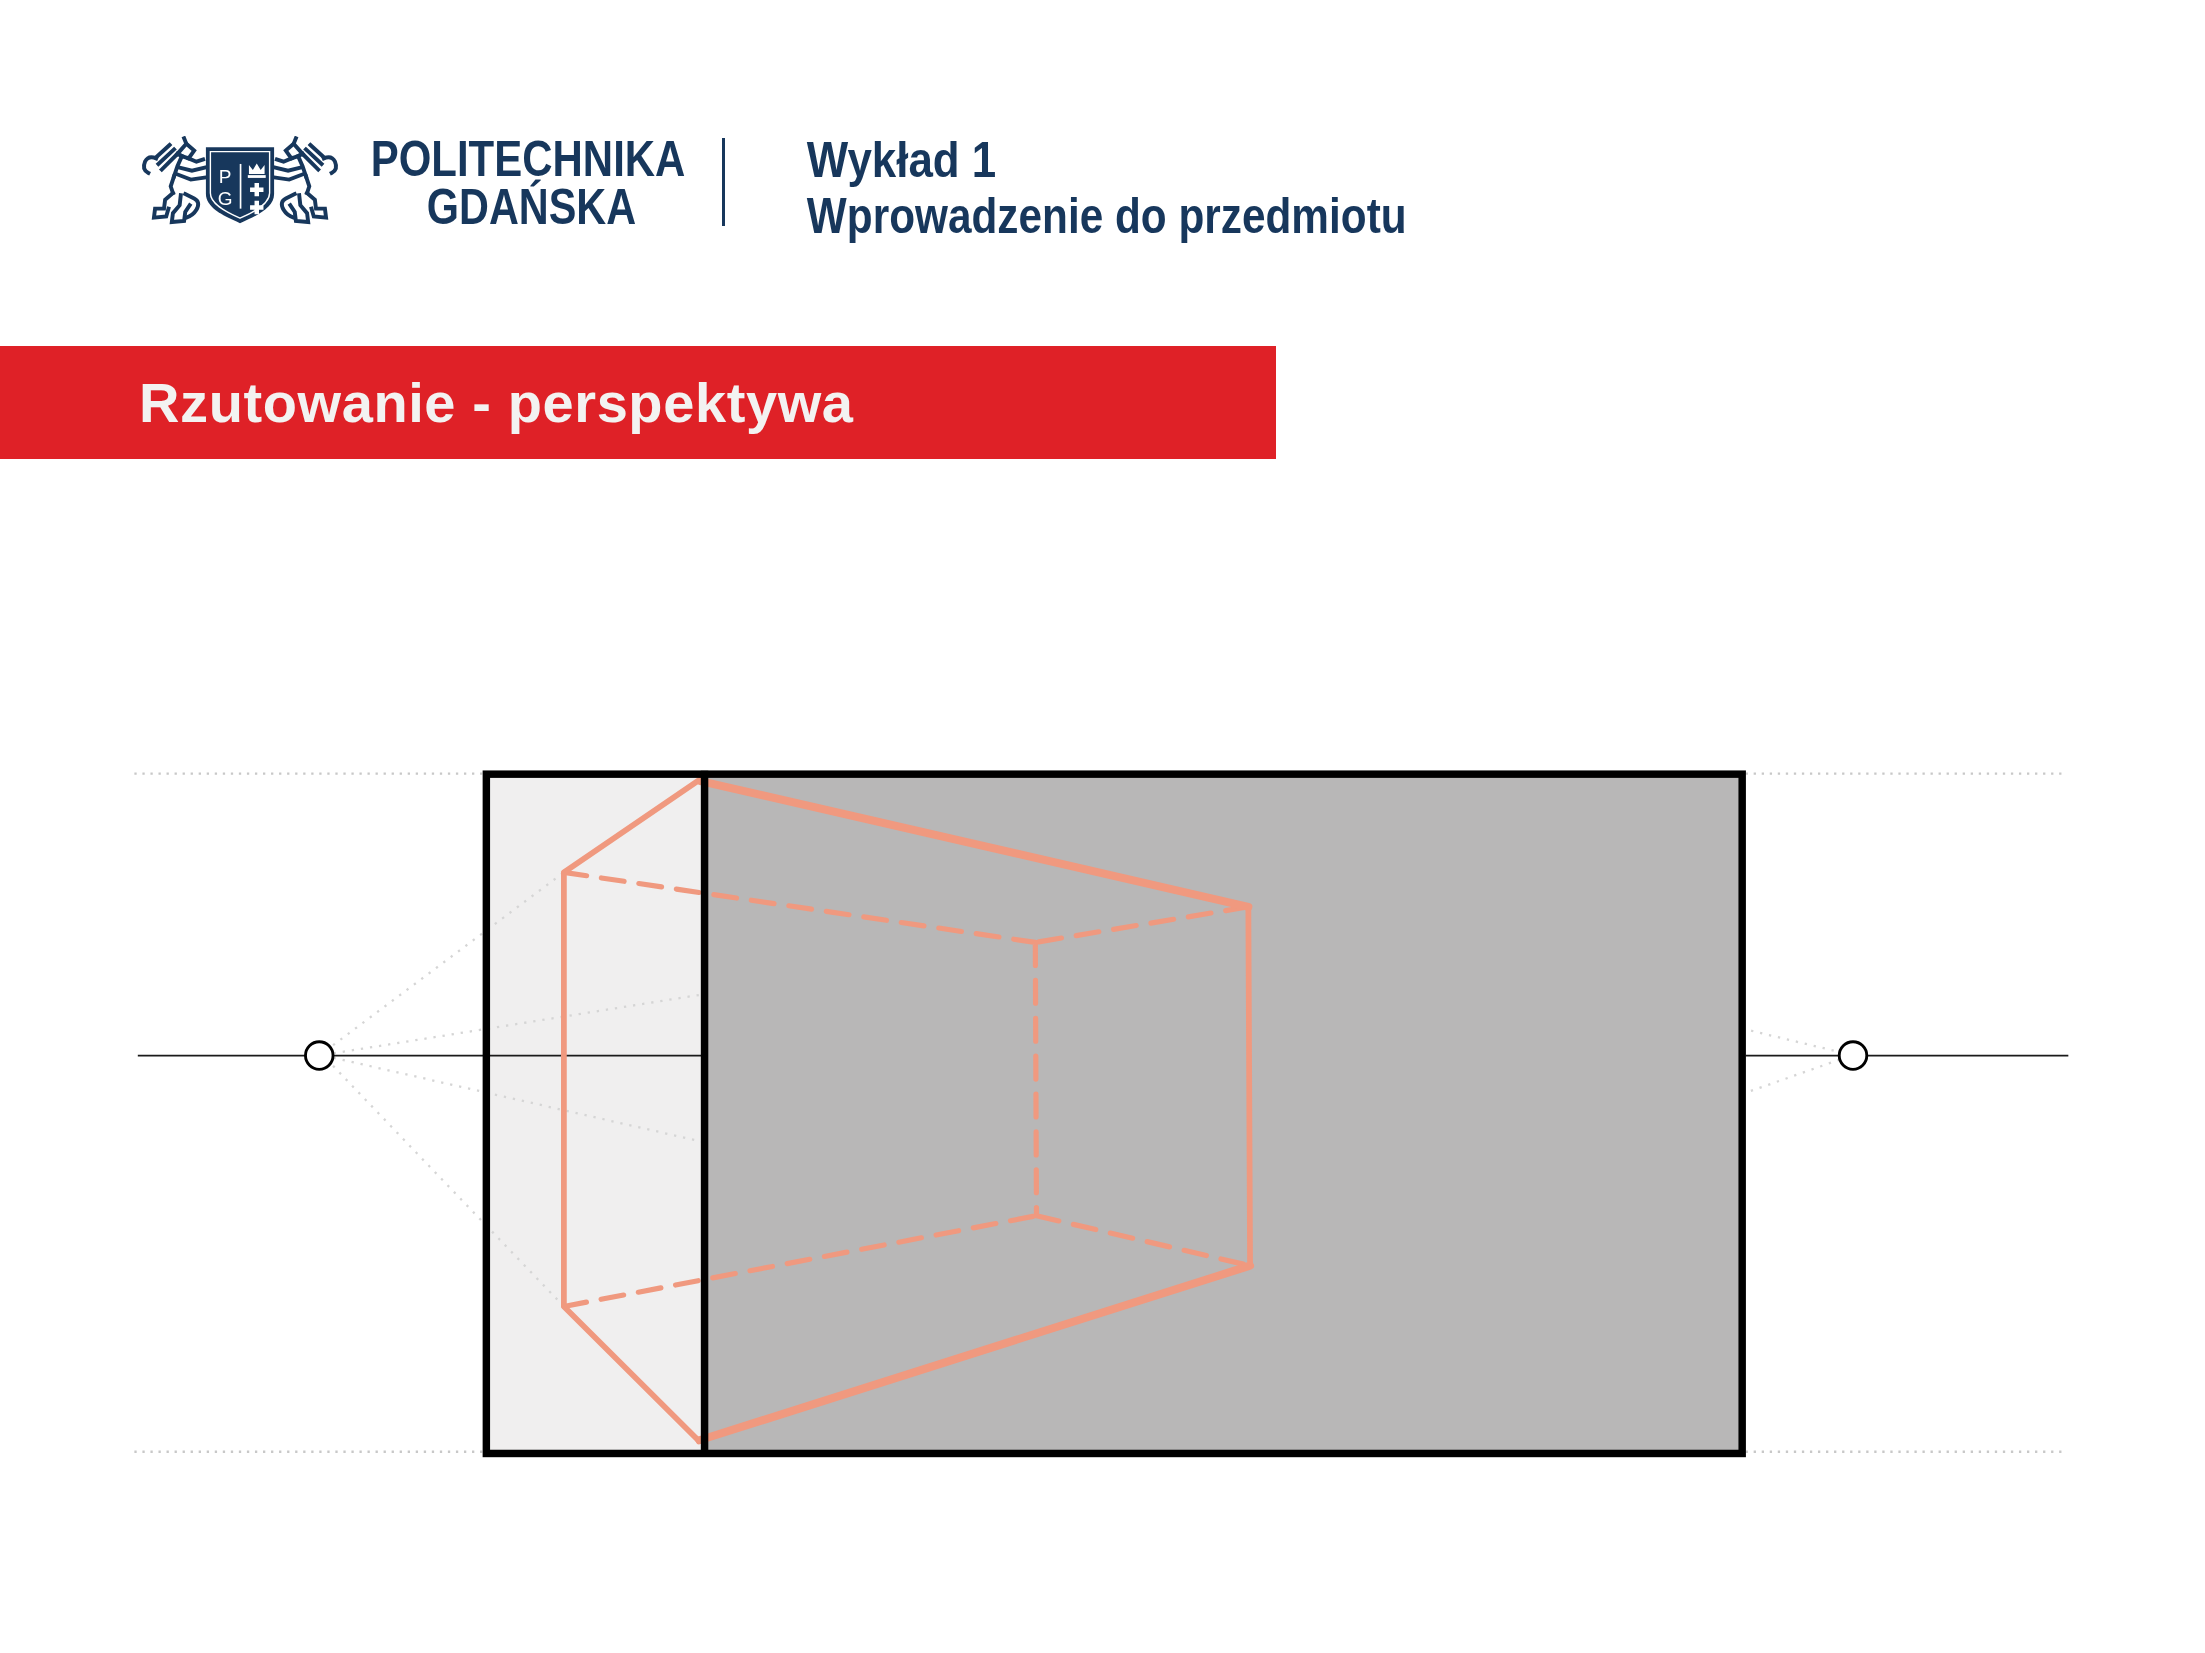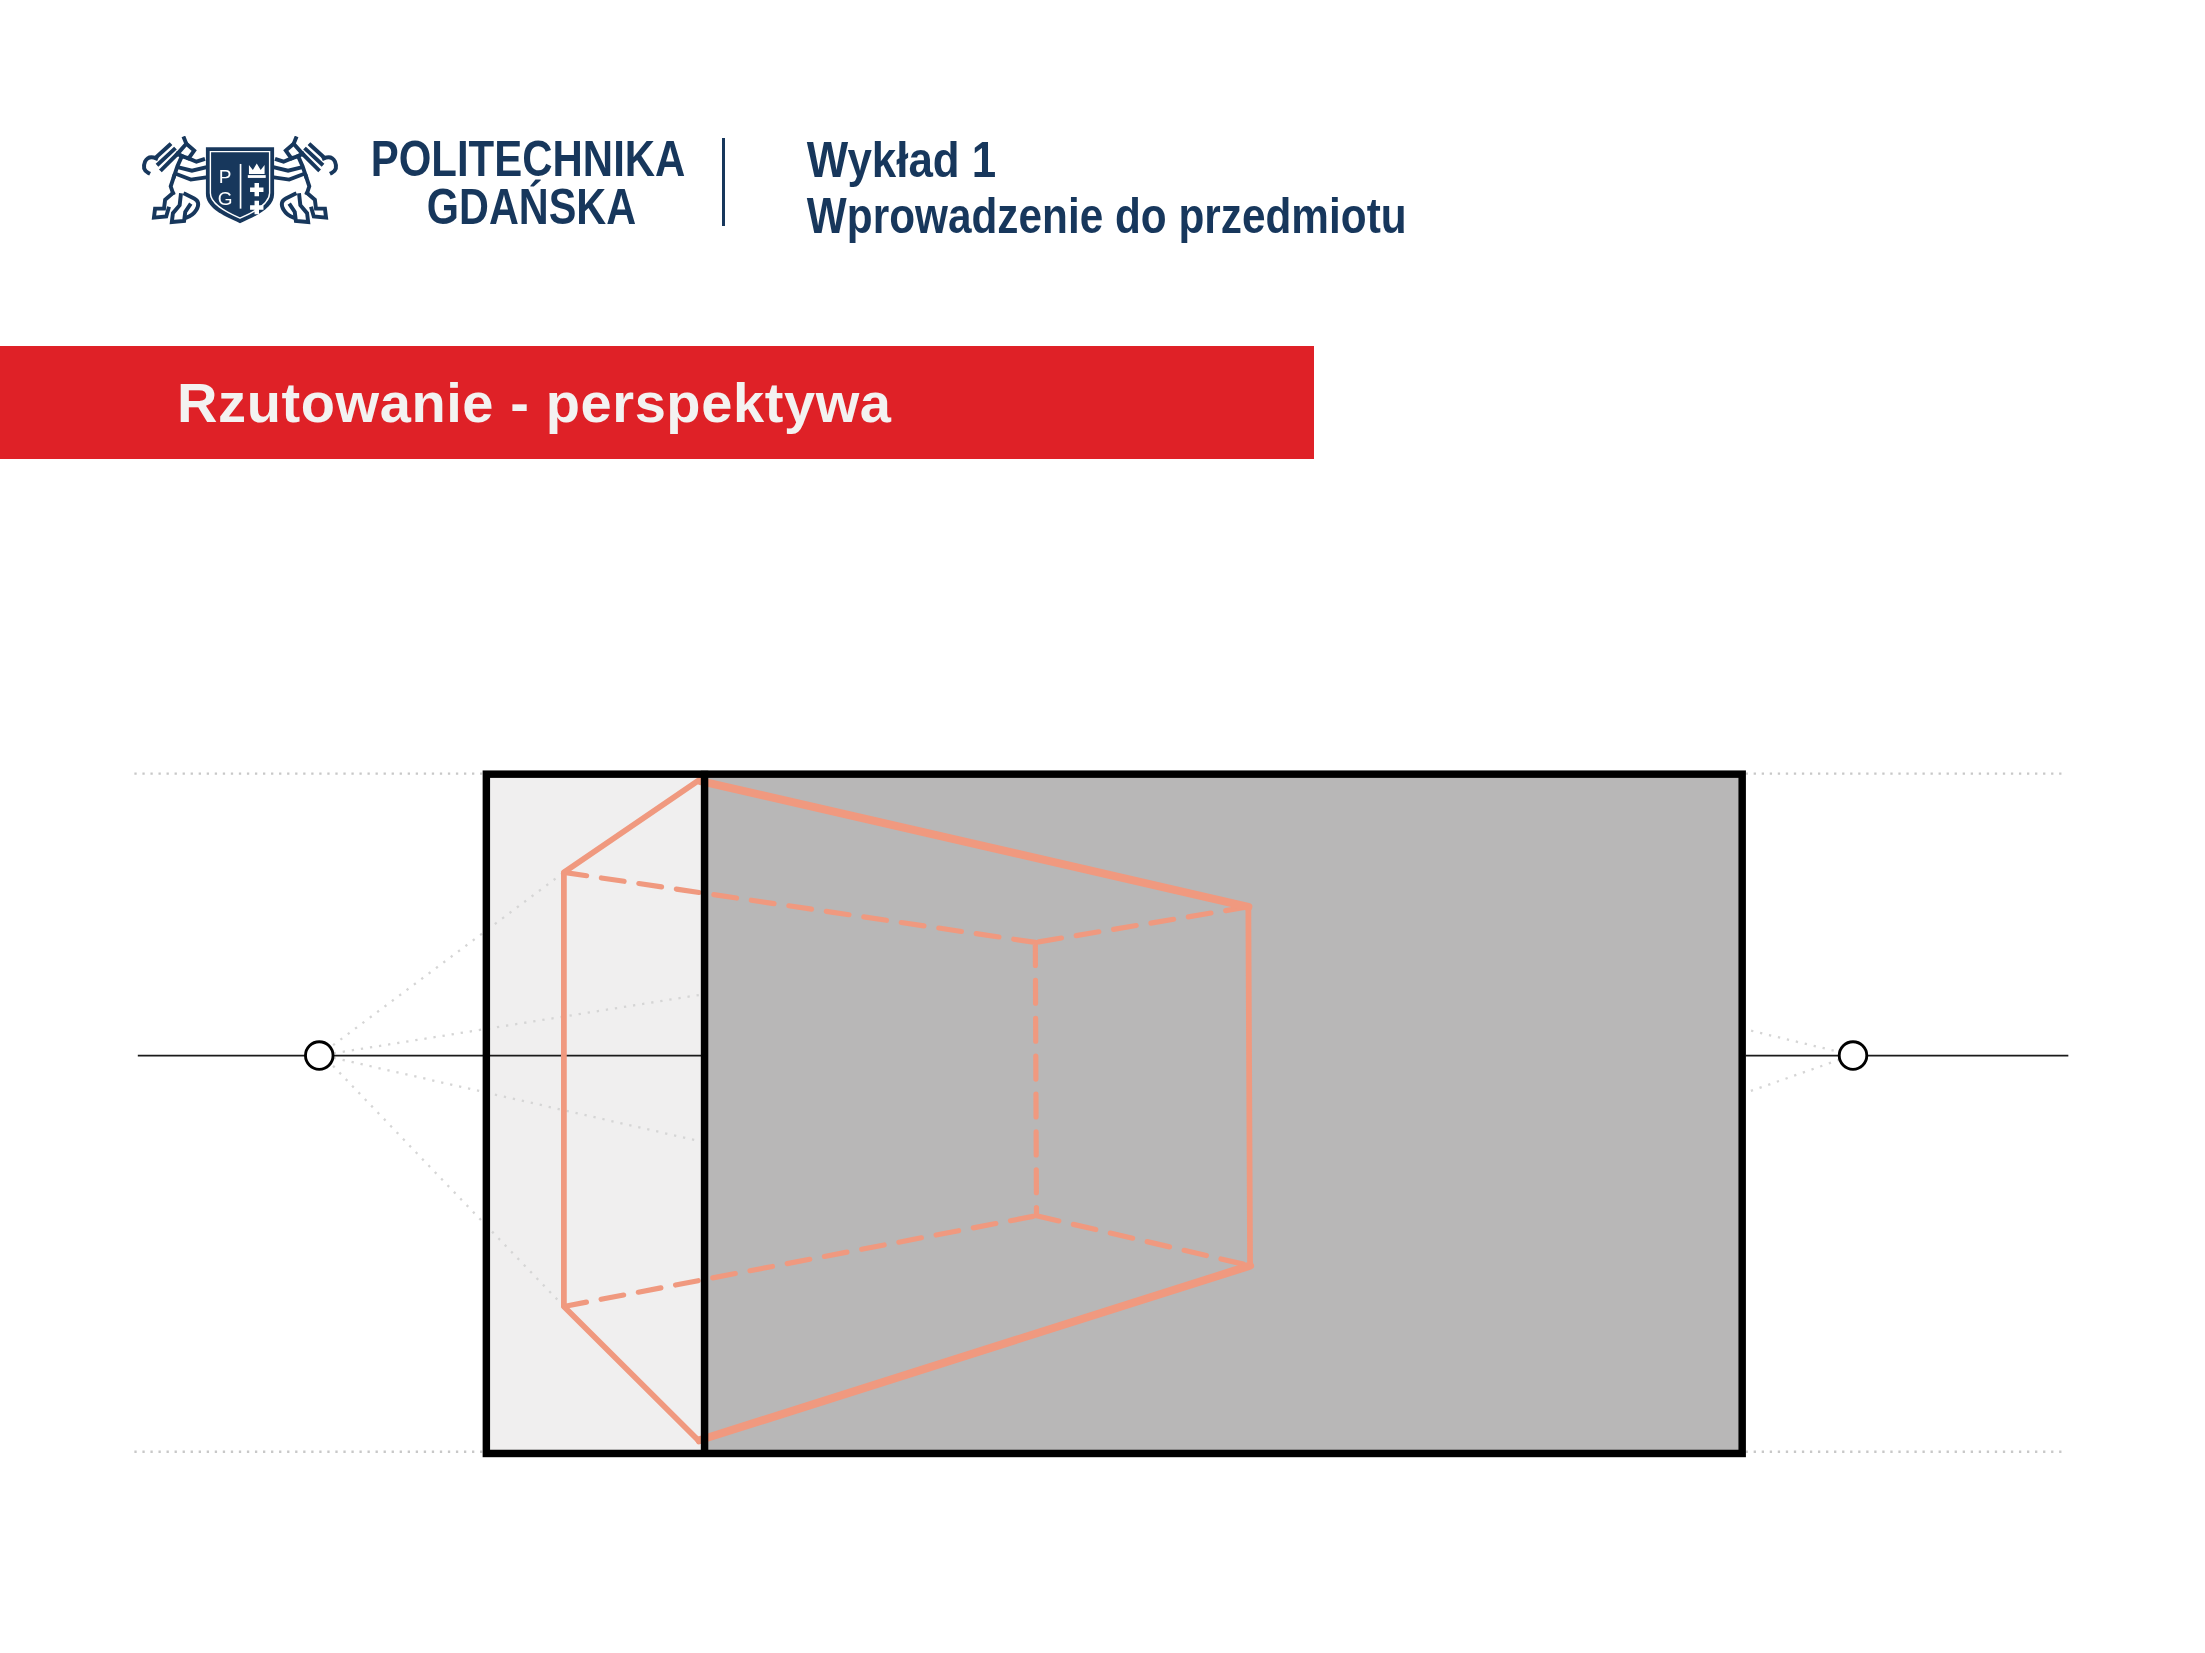--- a/index.html
+++ b/index.html
@@ -20,21 +20,21 @@
                   font-family:"Liberation Sans", sans-serif;}
 
   #separator{left:722px;top:138px;width:2.9px;height:88px;background:var(--navy);}
 
   #lecture-svg{left:804px;top:122px;width:660px;height:121px;}
   #lecture-svg text{font-weight:bold;font-size:88px;fill:var(--navy);
                     font-family:"Liberation Sans", sans-serif;}
 
   
   #banner{left:0;top:346px;width:1276px;height:113px;background:var(--red);
-          display:flex;align-items:center;padding-left:38px;}
+          display:flex;align-items:center;}
   #banner span{margin-left:139px;font-size:56px;font-weight:bold;color:var(--banner-text);
                letter-spacing:0.6px;white-space:nowrap;}
 
   
   #diagram-svg{left:0;top:0;width:2205px;height:1654px;}
   .plane-light{fill:var(--plane-light);}
   .plane-dark{fill:var(--plane-dark);}
   .dots{stroke:var(--guide);stroke-width:4;stroke-dasharray:4 10;fill:none;}
   .horizon{stroke:var(--horizon);stroke-width:3;fill:none;}
   .ray{stroke:var(--ray);stroke-width:4;stroke-dasharray:4 12;fill:none;}

